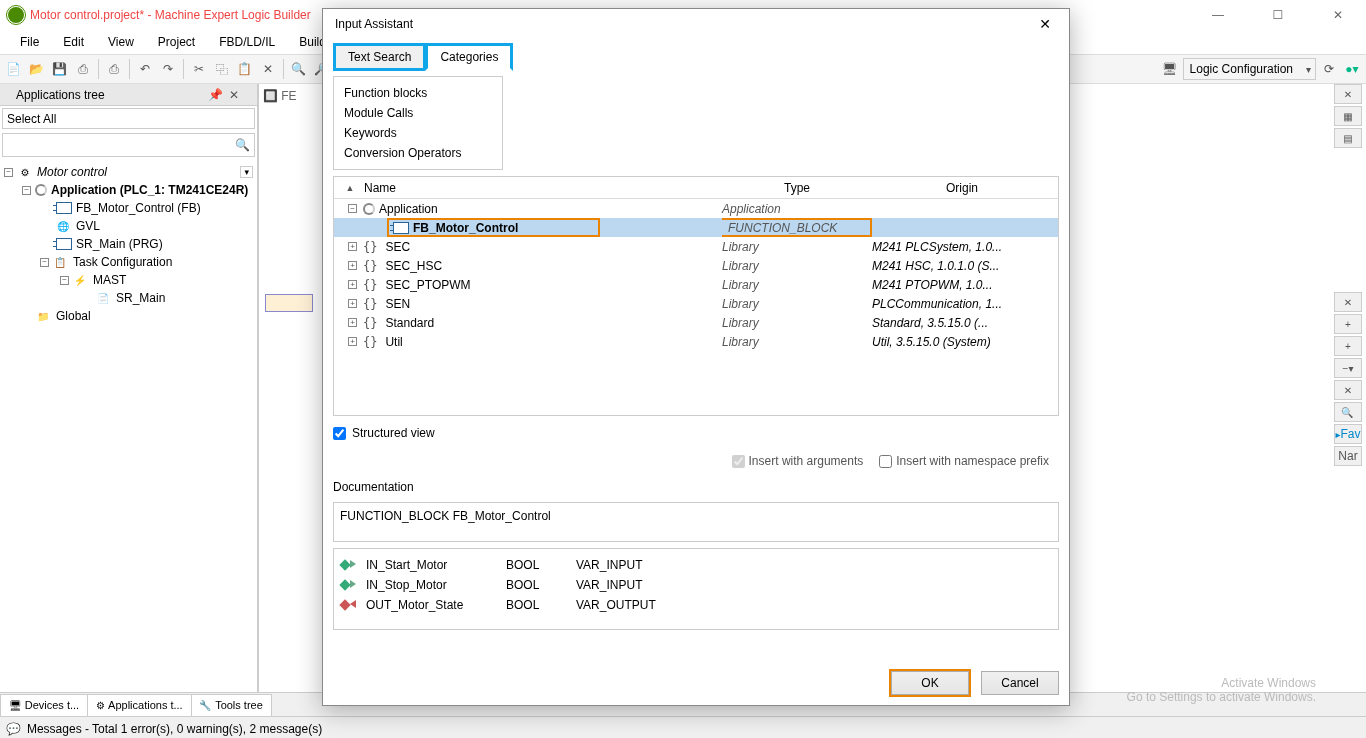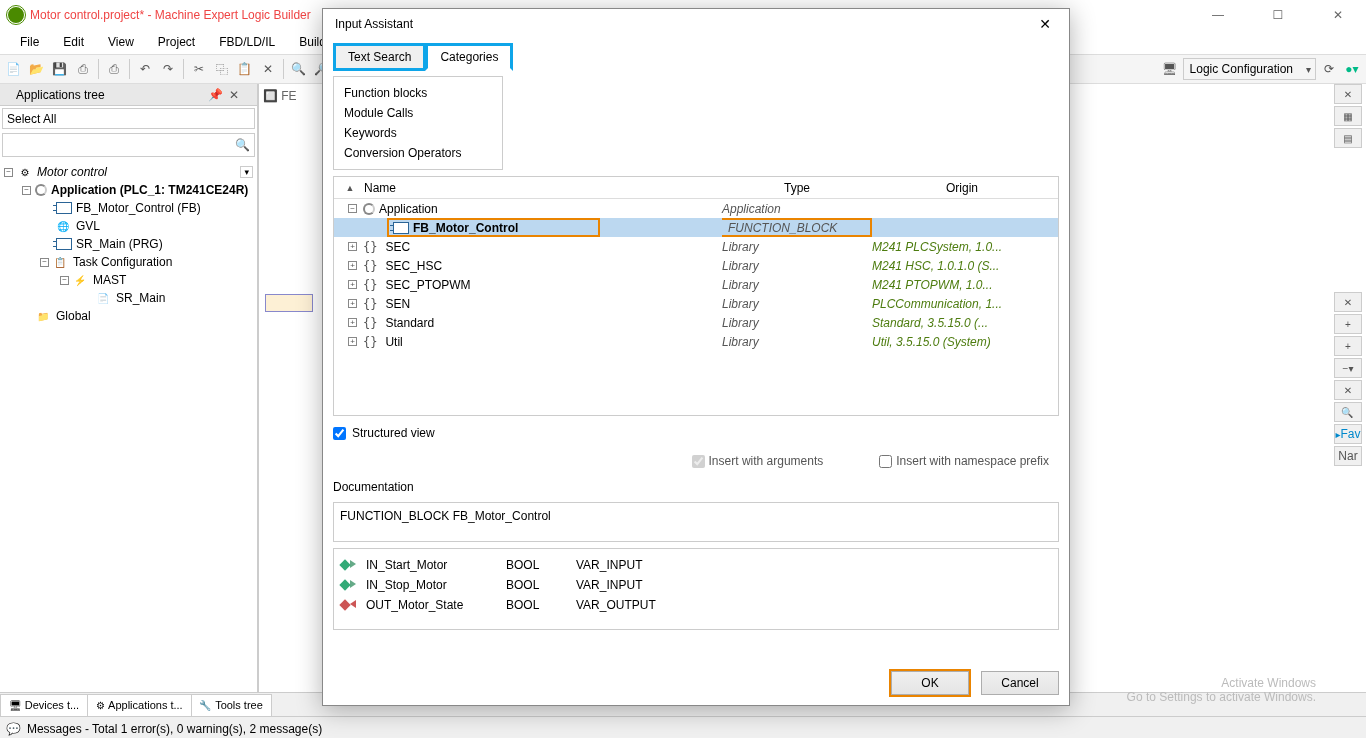--- a/index.html
+++ b/index.html
@@ -74,29 +74,29 @@
     .grid-head { height:22px; display:flex; align-items:center; border-bottom:1px solid #ddd; padding:0 6px;}
     .grid-head .col { }
     .arrow-up { width:20px; font-size:9px; color:#555; text-align:center;}
     .col-name { flex:1; padding-left:4px;}
     .col-type { width:150px; text-align:center;}
     .col-origin { width:180px; text-align:center;}
     .grid-row { height:19px; display:flex; align-items:center; padding:0 6px;}
     .grid-row .exp { width:9px; height:9px; border:1px solid #888; display:flex; align-items:center; justify-content:center; font-size:8px; margin-right:6px; cursor:pointer; color:#555;}
     .grid-row .name-cell { flex:1; display:flex; align-items:center; gap:4px;}
     .grid-row .type-cell { width:150px; font-style:italic; color:#555;}
-    .grid-row .origin-cell { width:180px; font-style:italic; color:#4d7c0f;}
+    .grid-row .origin-cell { width:180px; font-style:italic; color:#000000;}
     .grid-row.selected { background:#bcd8f0;}
     .curly { font-family:monospace; color:#555; margin-right:4px;}
     .fb-icon { width:16px; height:12px; background:#fff; border:1px solid #2a6496; display:inline-block; position:relative;}
     .fb-icon::before, .fb-icon::after { content:""; position:absolute; width:4px; height:1px; background:#2a6496; left:-4px;}
     .fb-icon::before { top:2px;} .fb-icon::after { top:7px;}
     .app-round-icon { width:12px; height:12px; border:2px solid #888; border-right-color:#ccc; border-radius:50%; display:inline-block;}
     .checkbox-row { display:flex; align-items:center; gap:6px; padding:4px 0;}
-    .check-options { display:flex; align-items:center; gap:56px; justify-content:flex-end; padding:4px 10px;}
+    .check-options { display:flex; align-items:center; gap:16px; justify-content:flex-end; padding:4px 10px;}
     .check-options label { display:flex; align-items:center; gap:4px; color:#555;}
     .doc-label { padding:2px 0;}
     .doc-box { border:1px solid #ccc; height:40px; padding:6px;}
     .params-box { border:1px solid #ccc; height:82px; padding:6px;}
     .param-row { display:flex; align-items:center; height:20px; gap:10px;}
     .param-row .p-icon { width:16px; display:flex;}
     .param-row .p-name { width:130px;}
     .param-row .p-type { width:60px;}
     .param-row .p-dir { width:120px;}
     .dialog-footer { display:flex; justify-content:flex-end; gap:12px; padding:6px 10px 10px;}

